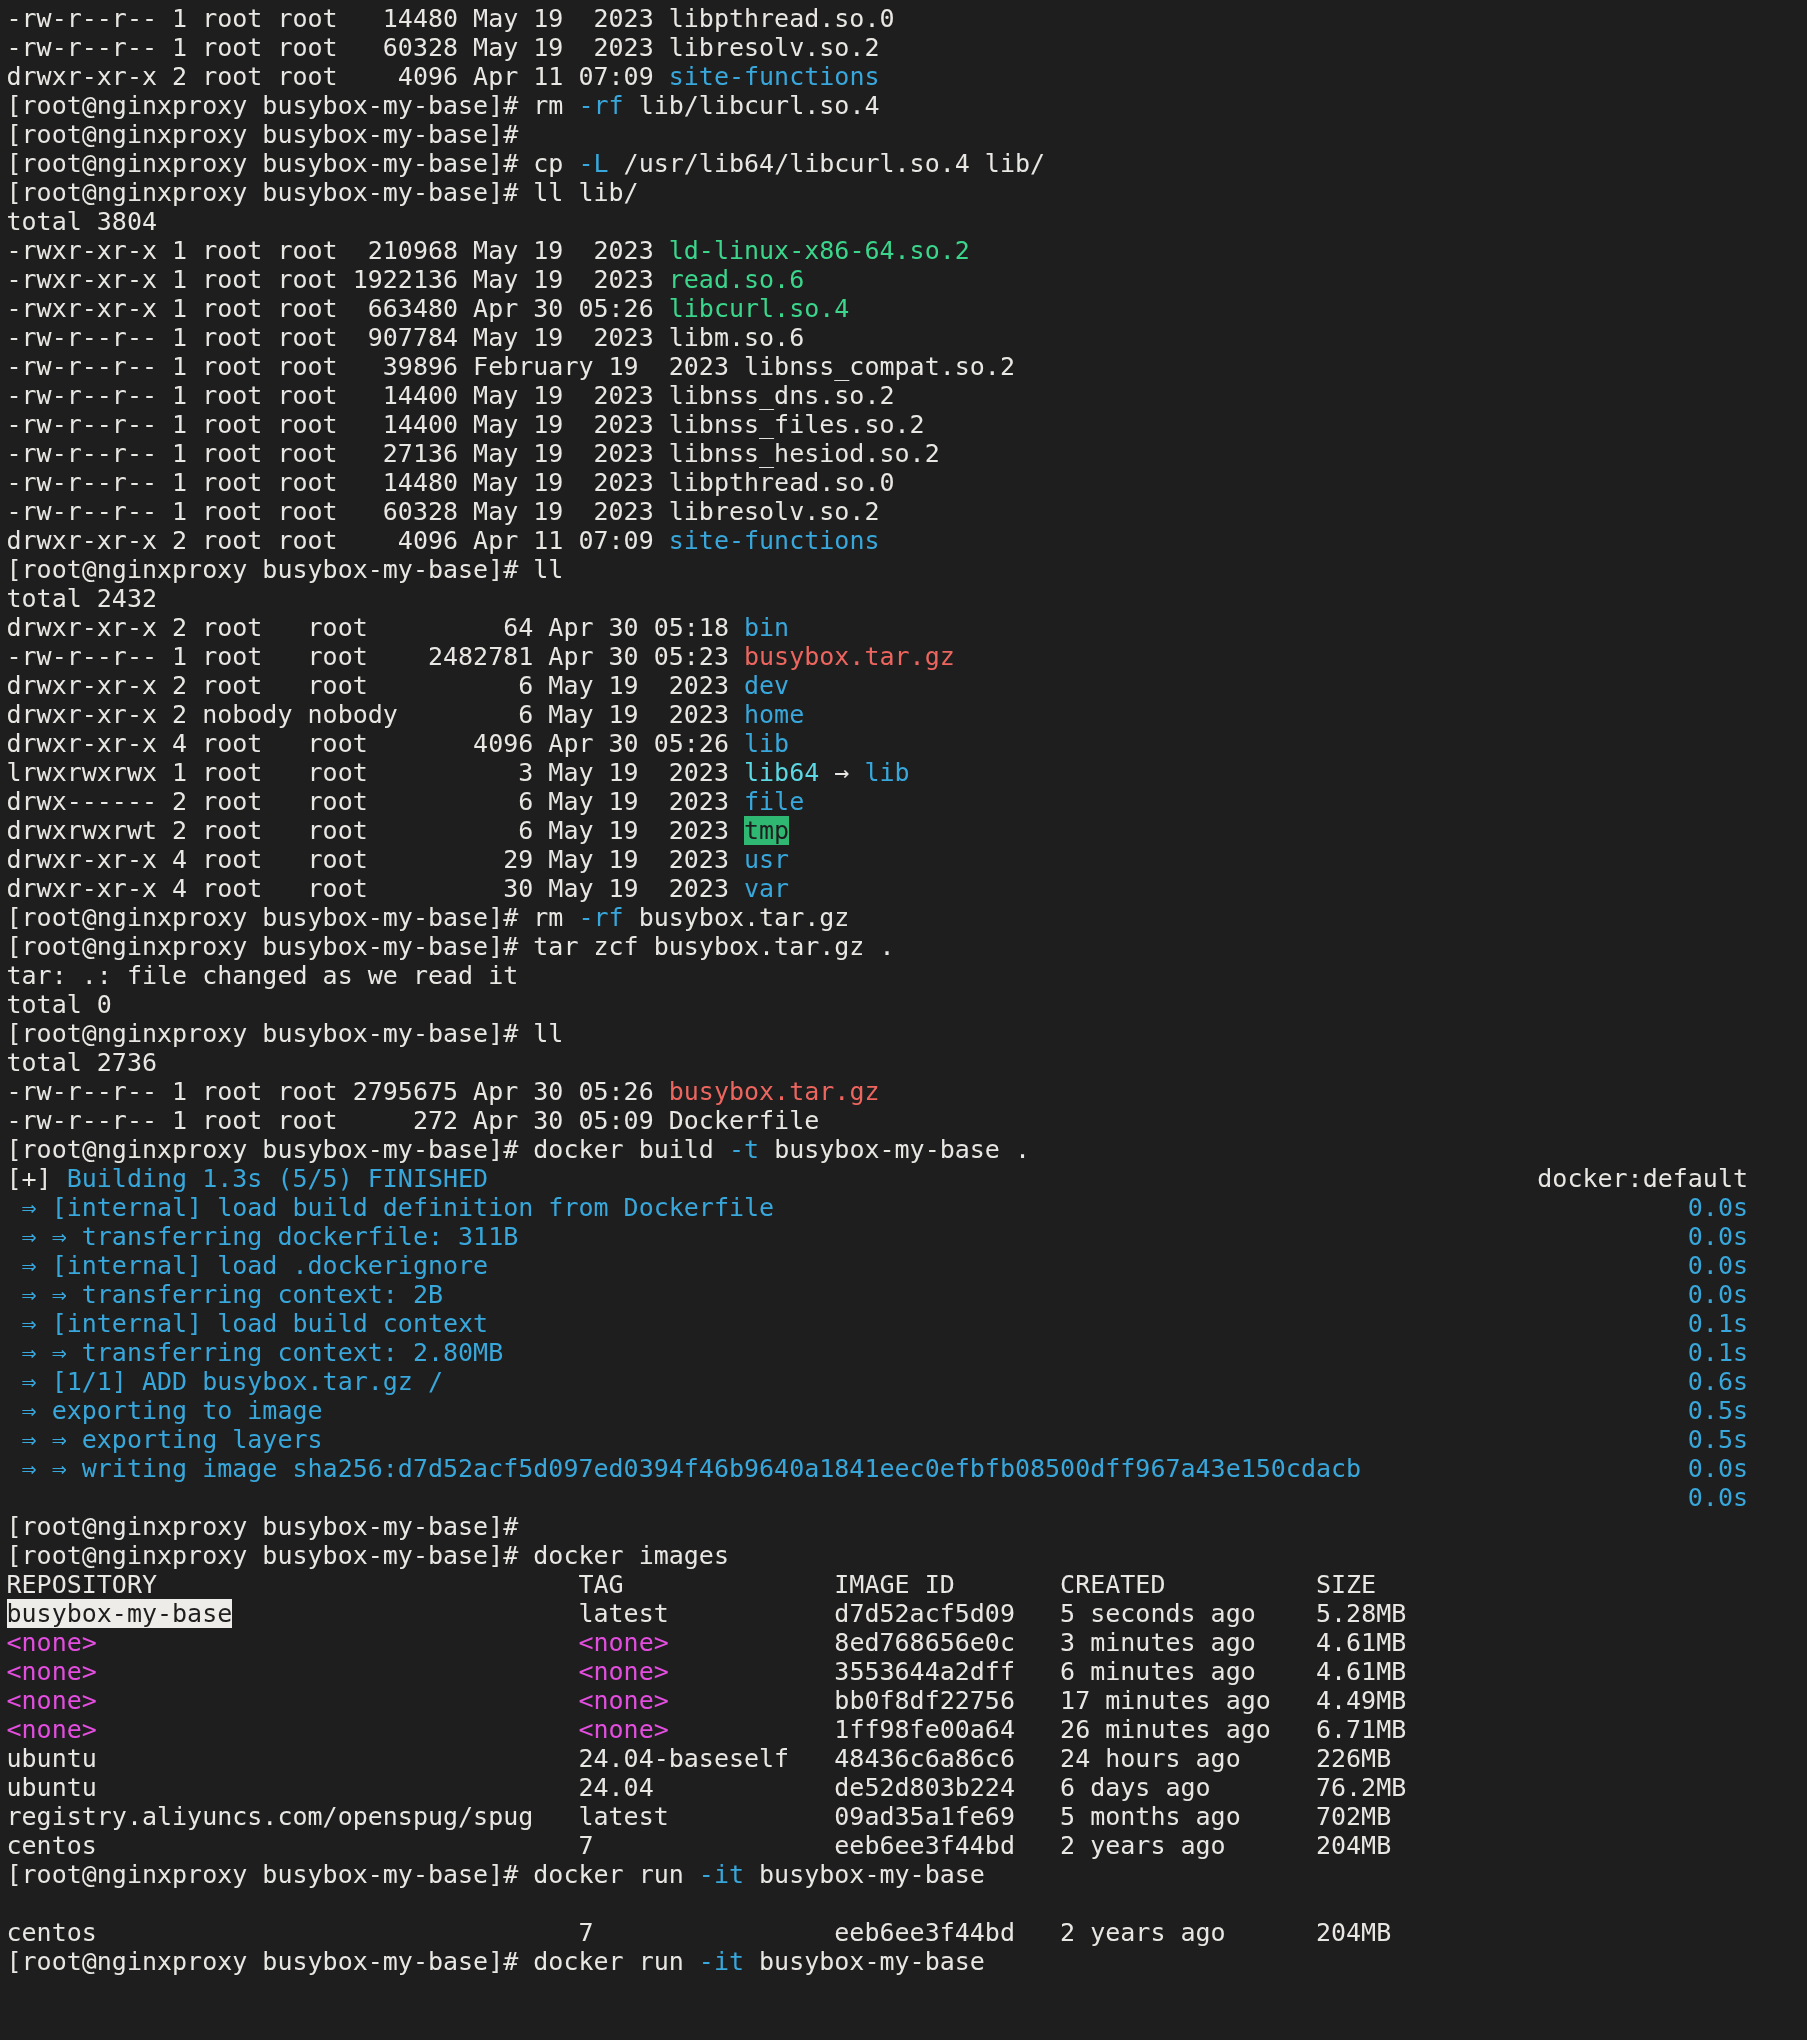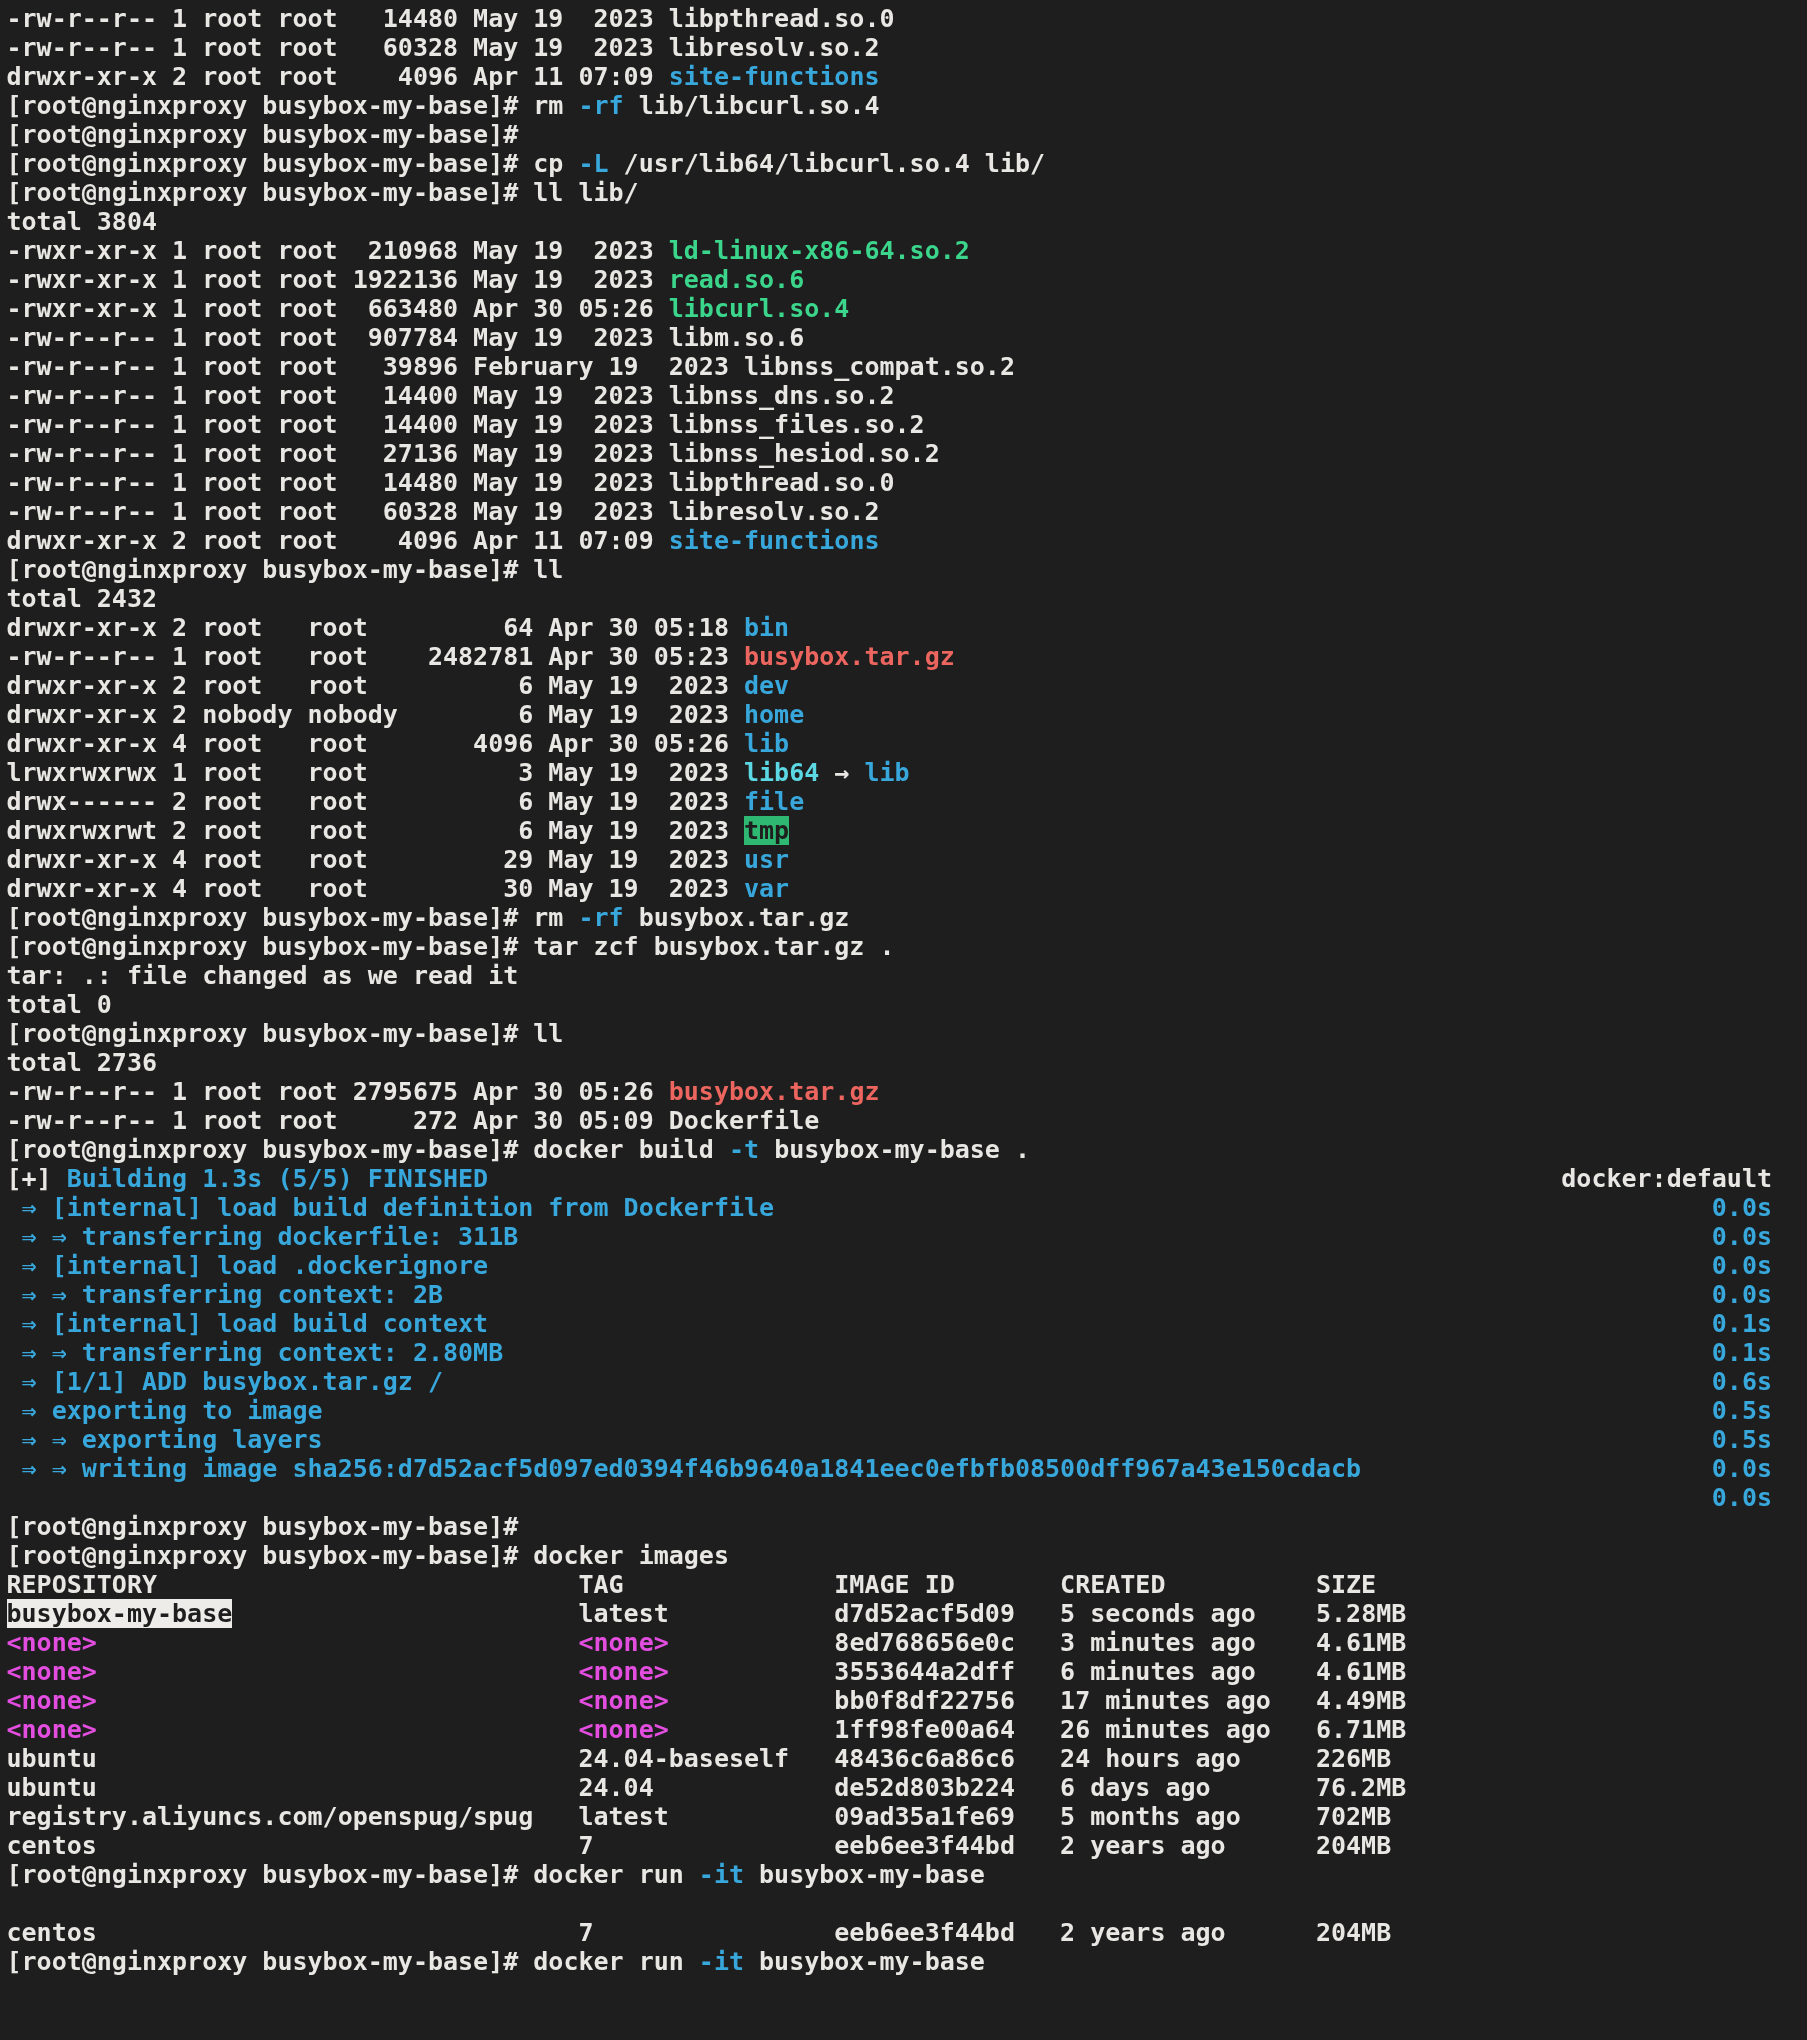--- a/index.html
+++ b/index.html
@@ -5,33 +5,33 @@
   :root{
     --bg:#1e1e1e; --fg:#e9e7e3; --blue:#38a8dc; --green:#3bd68c; --red:#ec665f;
     --magenta:#e44ee0; --cyan:#5cd8e4; --tmpbg:#2eb872; --selbg:#eeece8; --dark:#1e1e1e;
   }
   html,body{margin:0;padding:0}
   body{width:1808px;height:2041px;background:var(--bg);overflow:hidden}
   #terminal{
     box-sizing:border-box;width:1808px;height:2041px;
     padding:3.7px 0 0 6.5px;
     font-family:"DejaVu Sans Mono", monospace;
-    font-size:25px;line-height:29px;color:var(--fg);font-weight:bold;
+    font-size:25px;line-height:29px;color:var(--fg);
   }
   .line{height:29px;white-space:pre;position:relative}
   .seg{white-space:pre}
   .w{color:var(--fg)}
   .b{color:var(--blue)}
   .g{color:var(--green)}
   .r{color:var(--red)}
   .m{color:var(--magenta)}
   .c{color:var(--cyan)}
   .tmp{background:var(--tmpbg);color:var(--dark)}
   .sel{background:var(--selbg);color:var(--dark)}
-  .right{position:absolute;right:36px;top:0;white-space:pre}
+  .right{position:absolute;right:60px;top:0;white-space:pre}
 </style>
 </head>
 <body>
 
 <div id="terminal">
     <div class="line"><span class="seg w">-rw-r--r-- 1 root root   14480 May 19  2023 libpthread.so.0</span></div>
     <div class="line"><span class="seg w">-rw-r--r-- 1 root root   60328 May 19  2023 libresolv.so.2</span></div>
     <div class="line"><span class="seg w">drwxr-xr-x 2 root root    4096 Apr 11 07:09 </span><span class="seg b">site-functions</span></div>
     <div class="line"><span class="seg w">[root@nginxproxy busybox-my-base]# rm </span><span class="seg b">-rf</span><span class="seg w"> lib/libcurl.so.4</span></div>
     <div class="line"><span class="seg w">[root@nginxproxy busybox-my-base]#</span></div>

